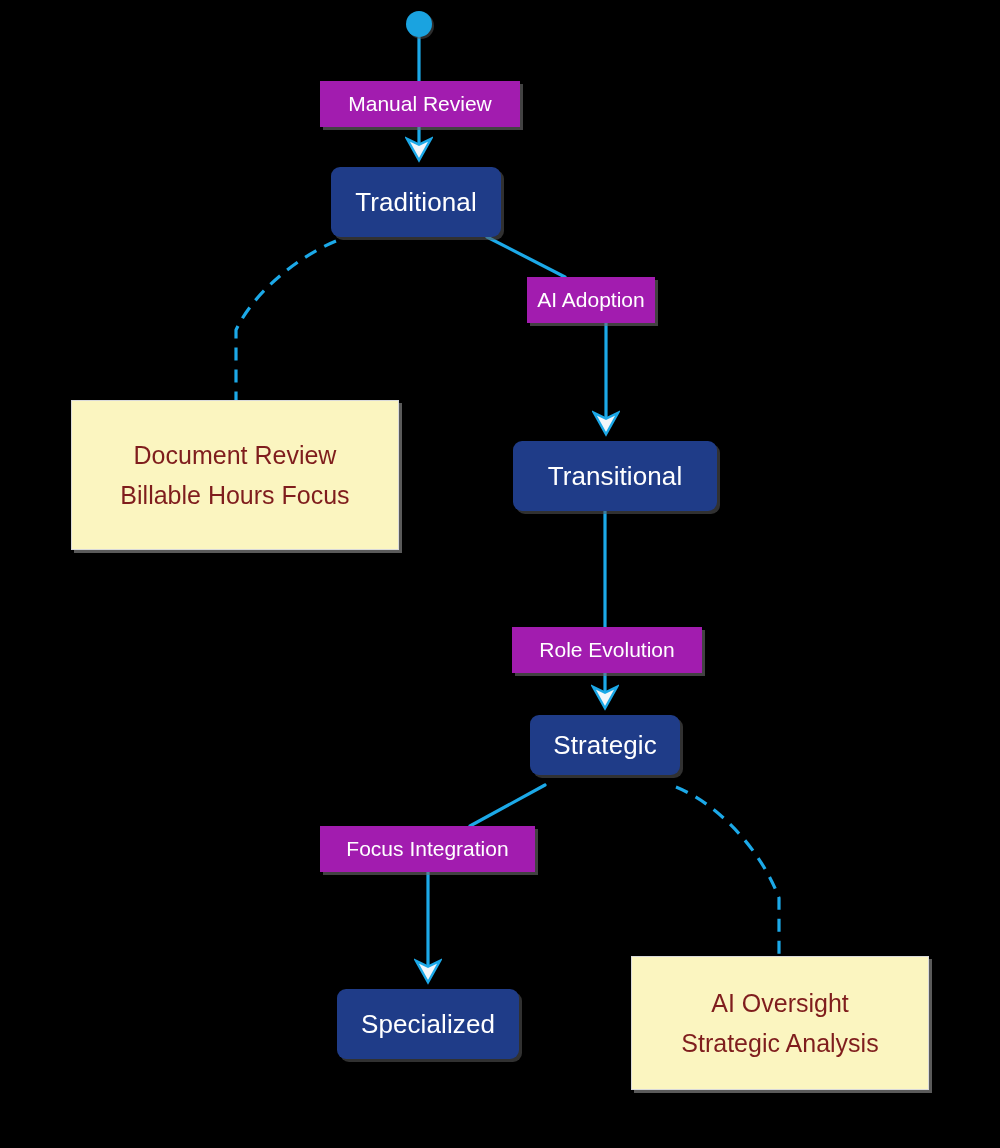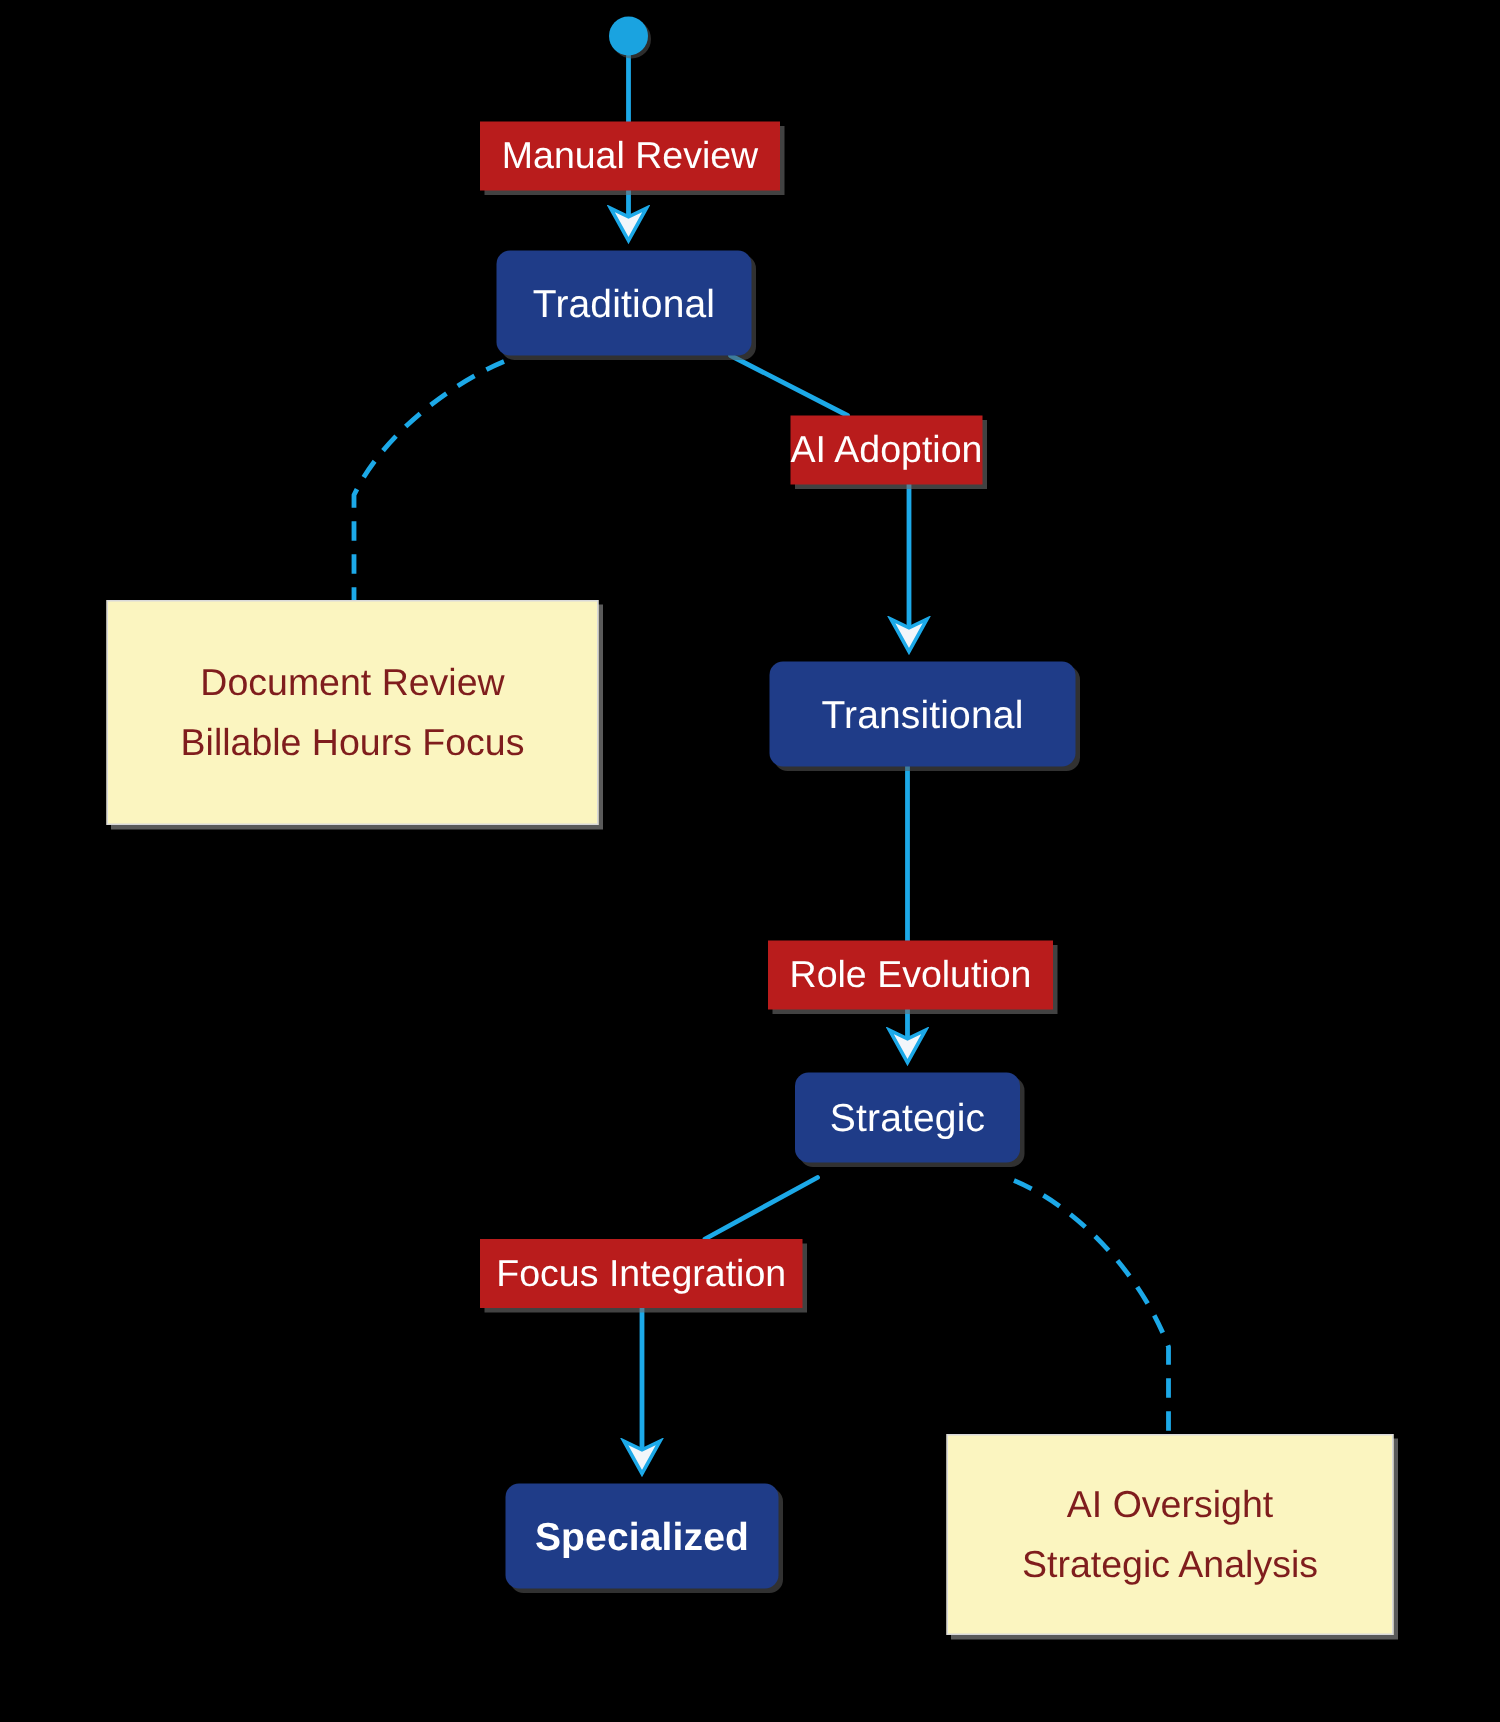--- a/index.html
+++ b/index.html
@@ -27,23 +27,23 @@
   .start-node{
     position:absolute;
     background:#1AA3E0;
     border-radius:50%;
     box-shadow:2px 2px 0 rgba(90,90,90,.5);
   }
 
   
   .edge-label{
     position:absolute;
-    background:#b91c1c;
+    background:#a21caf;
     color:#ffffff;
-    font-size:25px;
+    font-size:21px;
     display:flex;align-items:center;justify-content:center;
     box-shadow:3px 3px 0 rgba(110,110,110,.6);
     box-sizing:border-box;
     white-space:nowrap;
   }
 
   
   .note{
     position:absolute;
     background:#FBF5C0;
@@ -98,21 +98,21 @@
   </div>
 
   <div class="node" style="left:513px;top:441px;width:204px;height:70px;">
     <span>Transitional</span>
   </div>
 
   <div class="node" style="left:530px;top:715px;width:150px;height:60px;align-items:center;">
     <span>Strategic</span>
   </div>
 
-  <div class="node" style="left:337px;top:989px;width:182px;height:70px;font-weight:bold;">
+  <div class="node" style="left:337px;top:989px;width:182px;height:70px;">
     <span>Specialized</span>
   </div>
 
   <div class="edge-label" style="left:320px;top:81px;width:200px;height:46px;">
     <span>Manual Review</span>
   </div>
 
   <div class="edge-label" style="left:527px;top:277px;width:128px;height:46px;">
     <span>AI Adoption</span>
   </div>

